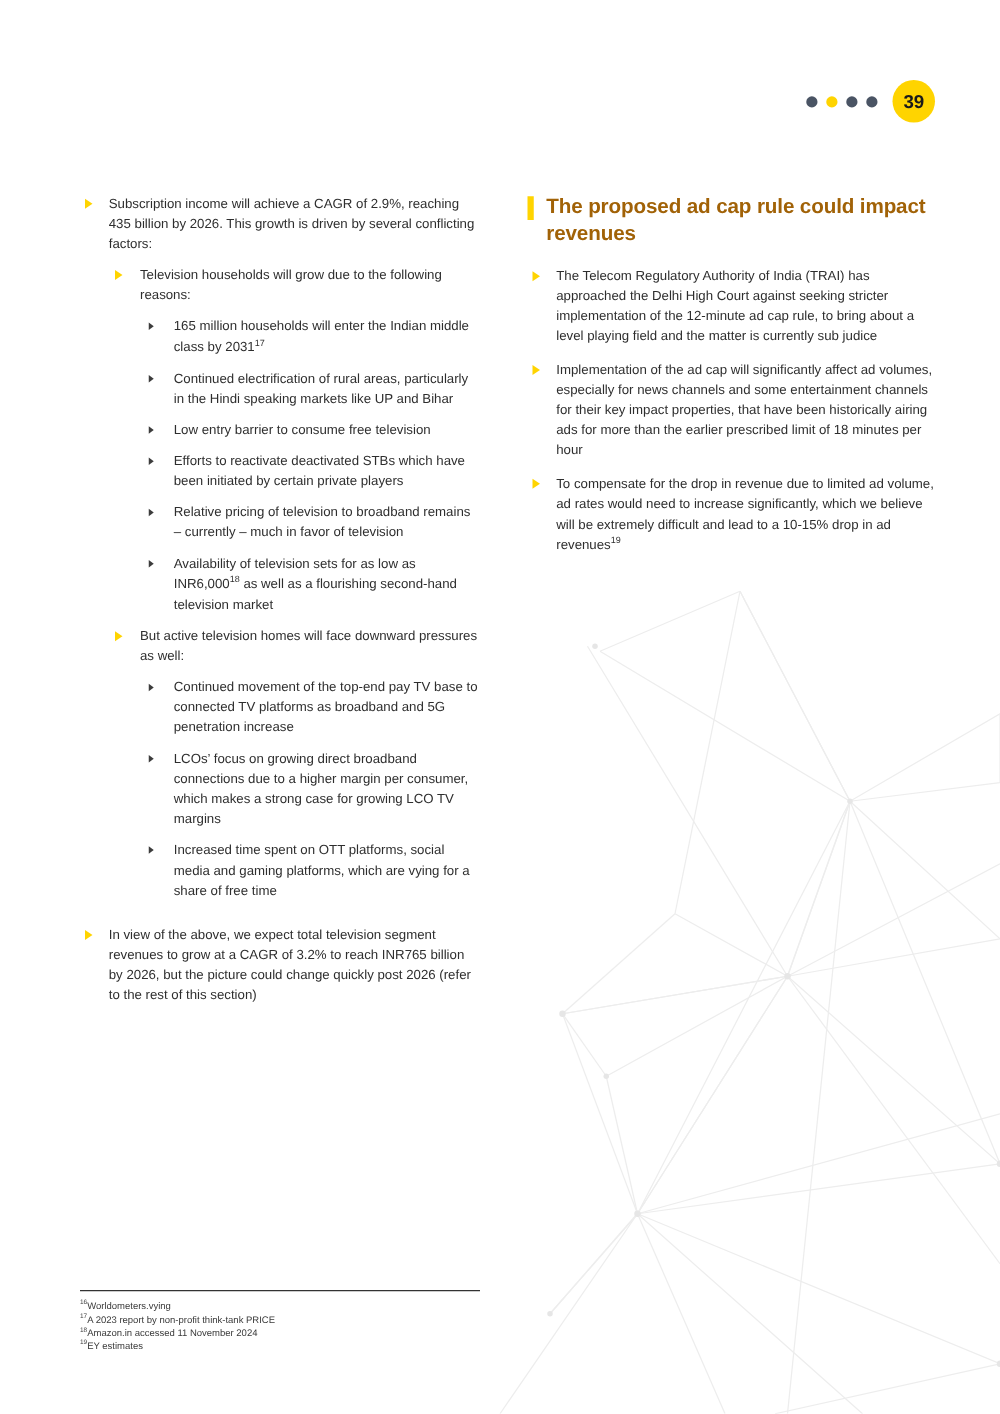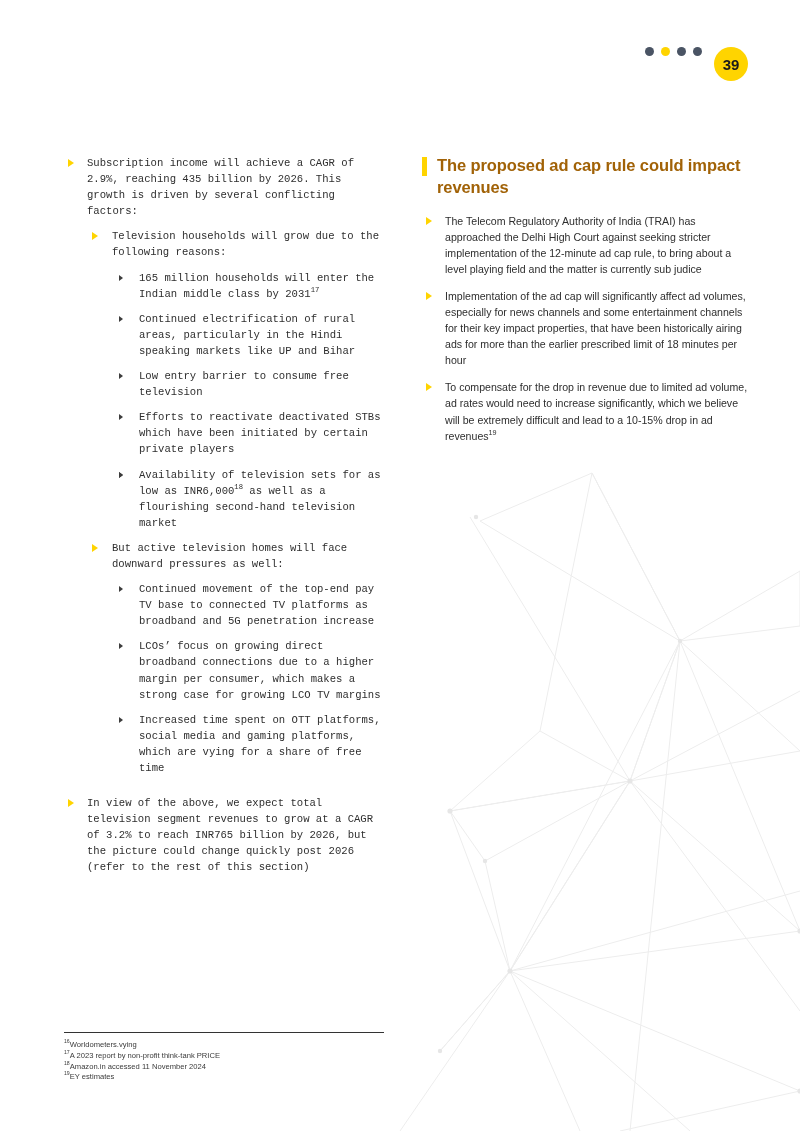--- a/index.html
+++ b/index.html
@@ -23,23 +23,24 @@
     bottom: 0;
     width: 420px;
     height: 680px;
     z-index: 0;
     pointer-events: none;
   }
 
   
   .page-header {
     position: absolute;
-    top: 47px;
+    top: 64px;
     right: 52px;
     display: flex;
+    align-items: center;
     gap: 7px;
     z-index: 3;
   }
   .hdr-dot {
     width: 9px;
     height: 9px;
     border-radius: 50%;
     background: #4a5464;
     display: block;
   }
@@ -64,21 +65,21 @@
   
   .columns {
     position: absolute;
     top: 155px;
     left: 64px;
     width: 690px;
     display: flex;
     gap: 38px;
     z-index: 2;
   }
-  .col-left  { width: 320px; flex: 0 0 320px; font-family: Liberation Mono, monospace; }
+  .col-left  { width: 320px; flex: 0 0 320px; }
   .col-right { width: 330px; flex: 0 0 330px; }
 
   
   .section-heading {
     position: relative;
     padding-left: 15px;
     font-size: 16.5px;
     font-weight: bold;
     line-height: 1.32;
     color: #a16207;
@@ -261,20 +262,21 @@
               <li class="bullet lvl3">
                 <span class="tri"></span>
                 <span>Low entry barrier to consume free television</span>
               </li>
               <li class="bullet lvl3">
                 <span class="tri"></span>
                 <span>Efforts to reactivate deactivated STBs which have been initiated by certain private players</span>
               </li>
               <li class="bullet lvl3">
                 <span class="tri"></span>
+                <span>Relative pricing of television to broadband remains – currently – much in favor of television</span>
               </li>
               <li class="bullet lvl3">
                 <span class="tri"></span>
                 <span>Availability of television sets for as low as INR6,000</span><sup>18</sup><span> as well as a flourishing second-hand television market</span>
               </li>
             </ul>
           </li>
 
           <li class="bullet lvl2" style="margin-top:9px;">
             <span class="tri"></span>

